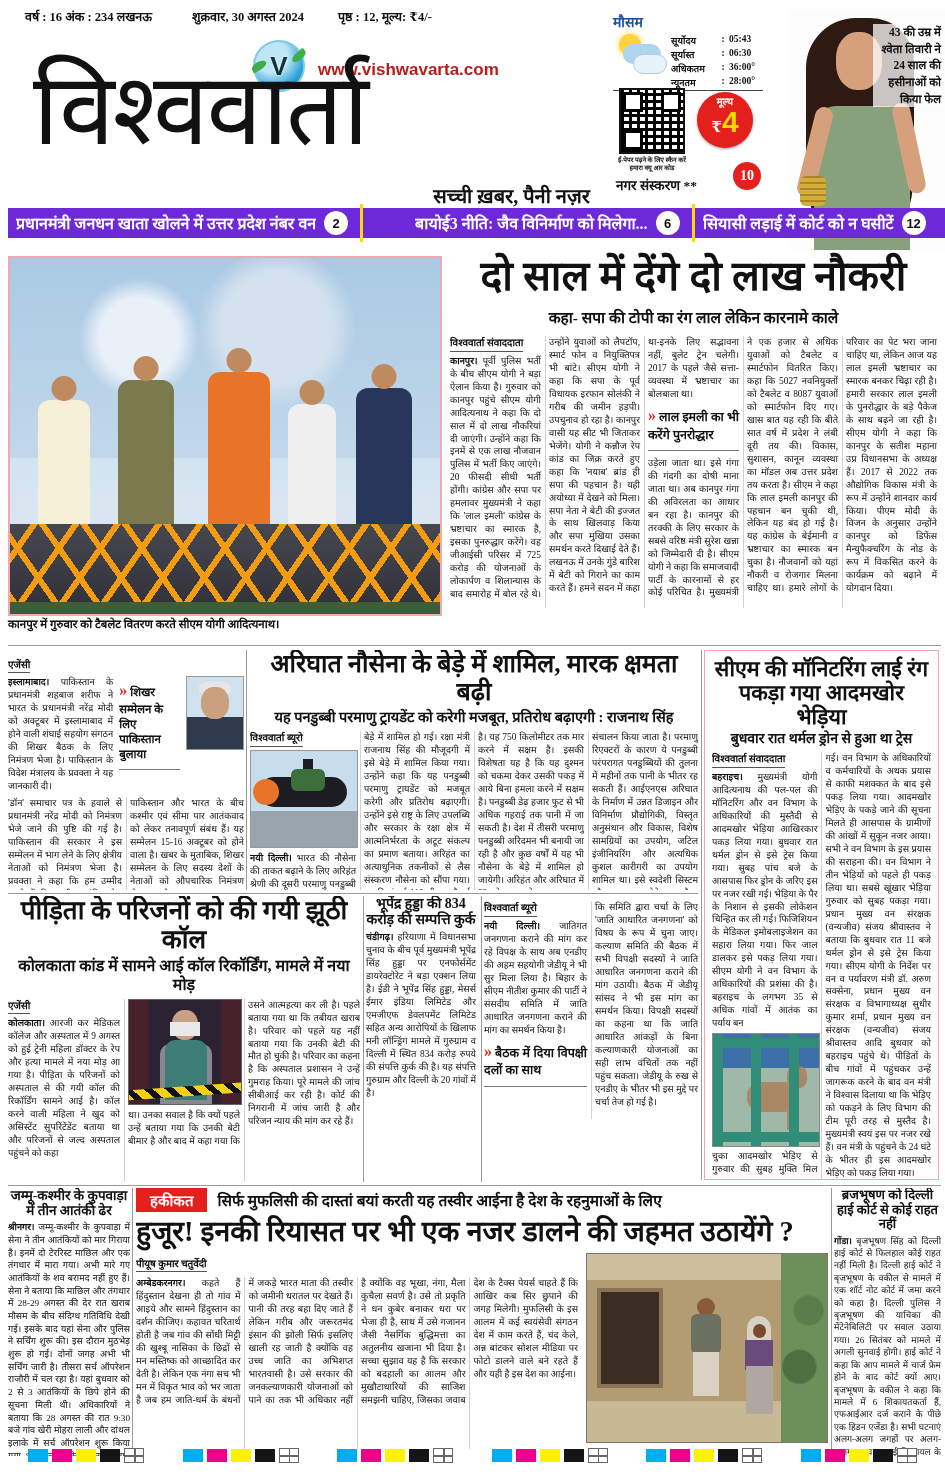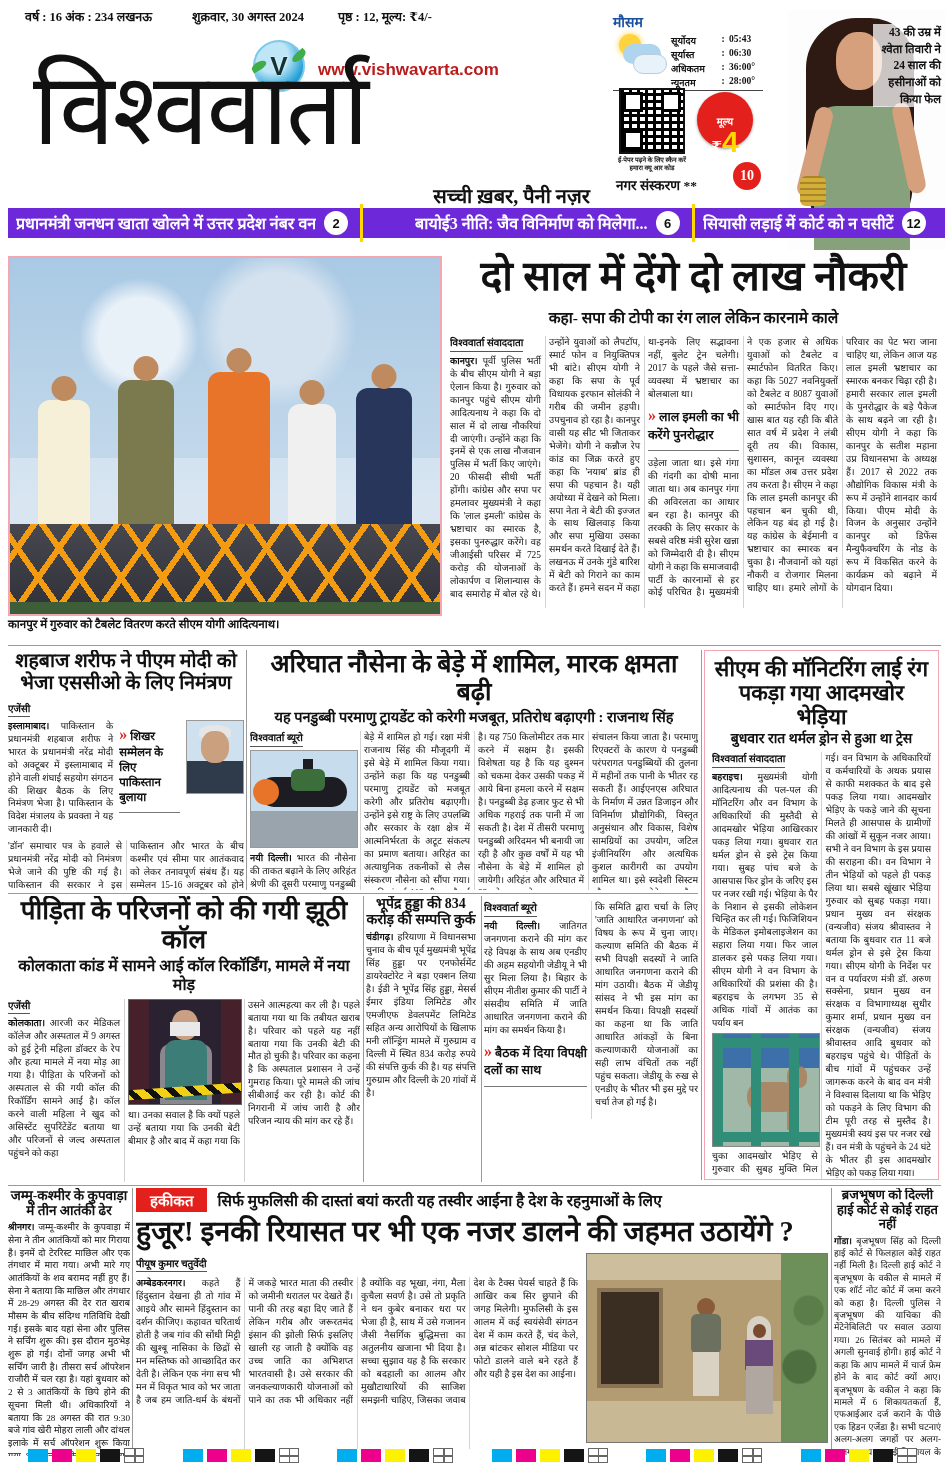--- a/index.html
+++ b/index.html
@@ -35,21 +35,21 @@
 
   
   .qr{left:619px;top:88px;width:62px;height:62px;background:
       repeating-linear-gradient(0deg,#000 0 3px,transparent 3px 7px),
       repeating-linear-gradient(90deg,#000 0 3px,transparent 3px 8px),#fff;
       border:2px solid #111;}
   .qr-eye{position:absolute;width:14px;height:14px;border:3px solid #000;background:#fff;}
   .qr-caption{left:612px;top:156px;width:80px;font-size:6.5px;font-weight:bold;text-align:center;line-height:1.3;}
   .price-circle{left:697px;top:92px;width:56px;height:56px;border-radius:50%;background:#e3201b;
       color:#fff;text-align:center;box-shadow:0 1px 3px rgba(0,0,0,.4);}
-  .price-label{font-size:10px;font-weight:bold;margin-top:22px;}
+  .price-label{font-size:10px;font-weight:bold;margin-top:2px;}
   .price-line{font-size:15px;font-weight:bold;line-height:.9;}
   .price-value{font-size:30px;font-weight:bold;color:#ffd800;font-family:"Liberation Sans",sans-serif;}
   .edition{left:616px;top:176px;font-size:13.5px;font-weight:bold;}
   .page-badge{left:733px;top:162px;width:28px;height:28px;border-radius:50%;background:#e3201b;color:#fff;
       font-size:14px;font-weight:bold;display:flex;align-items:center;justify-content:center;}
 
   
   .promo-photo{left:788px;top:10px;width:157px;height:240px;background:#fdfdfd;overflow:hidden;}
   .pm-hair{position:absolute;left:18px;top:8px;width:108px;height:220px;border-radius:50px 44px 30% 30%;background:#2e1a12;}
   .pm-face{position:absolute;left:48px;top:22px;width:46px;height:58px;border-radius:45%;background:#d7a07c;}
@@ -299,21 +299,20 @@
       <b class="dl">कानपुर।</b>
       <span>पूर्वी पुलिस भर्ती के बीच सीएम योगी ने बड़ा ऐलान किया है। गुरुवार को कानपुर पहुंचे सीएम योगी आदित्यनाथ ने कहा कि दो साल में दो लाख नौकरियां दी जाएंगी। उन्होंने कहा कि इनमें से एक लाख नौजवान पुलिस में भर्ती किए जाएंगे। 20 फीसदी सीधी भर्ती होंगी। कांग्रेस और सपा पर हमलावर मुख्यमंत्री ने कहा कि 'लाल इमली' कांग्रेस के भ्रष्टाचार का स्मारक है, इसका पुनरुद्धार करेंगे। वह जीआईसी परिसर में 725 करोड़ की योजनाओं के लोकार्पण व शिलान्यास के बाद समारोह में बोल रहे थे। उन्होंने युवाओं को लैपटॉप, स्मार्ट फोन व नियुक्तिपत्र भी बांटे। सीएम योगी ने कहा कि सपा के पूर्व विधायक इरफान सोलंकी ने गरीब की जमीन हड़पी। उपचुनाव हो रहा है। कानपुर वासी यह सीट भी जिताकर भेजेंगे। योगी ने कन्नौज रेप कांड का जिक्र करते हुए कहा कि 'नयाब' ब्रांड ही सपा की पहचान है। यही अयोध्या में देखने को मिला। सपा नेता ने बेटी की इज्जत के साथ खिलवाड़ किया और सपा मुखिया उसका समर्थन करते दिखाई देते हैं। लखनऊ में उनके गुंडे बारिश में बेटी को गिराने का काम करते हैं। हमने सदन में कहा था-इनके लिए सद्भावना नहीं, बुलेट ट्रेन चलेगी। 2017 के पहले जैसे सत्ता-व्यवस्था में भ्रष्टाचार का बोलबाला था।</span>
       <div class="pullquote"><span class="pq-mark">»</span><span>लाल इमली का भी करेंगे पुनरोद्धार</span></div>
       <span>उड़ेला जाता था। इसे गंगा की गंदगी का दोषी माना जाता था। अब कानपुर गंगा की अविरलता का आधार बन रहा है। कानपुर की तरक्की के लिए सरकार के सबसे वरिष्ठ मंत्री सुरेश खन्ना को जिम्मेदारी दी है। सीएम योगी ने कहा कि समाजवादी पार्टी के कारनामों से हर कोई परिचित है। मुख्यमंत्री ने एक हजार से अधिक युवाओं को टैबलेट व स्मार्टफोन वितरित किए। कहा कि 5027 नवनियुक्तों को टैबलेट व 8087 युवाओं को स्मार्टफोन दिए गए। खास बात यह रही कि बीते सात वर्ष में प्रदेश ने लंबी दूरी तय की। विकास, सुशासन, कानून व्यवस्था का मॉडल अब उत्तर प्रदेश तय करता है। सीएम ने कहा कि लाल इमली कानपुर की पहचान बन चुकी थी, लेकिन यह बंद हो गई है। यह कांग्रेस के बेईमानी व भ्रष्टाचार का स्मारक बन चुका है। नौजवानों को यहां नौकरी व रोजगार मिलना चाहिए था। हमारे लोगों के परिवार का पेट भरा जाना चाहिए था, लेकिन आज यह लाल इमली भ्रष्टाचार का स्मारक बनकर चिढ़ा रही है। हमारी सरकार लाल इमली के पुनरोद्धार के बड़े पैकेज के साथ बढ़ने जा रही है। सीएम योगी ने कहा कि कानपुर के सतीश महाना उप्र विधानसभा के अध्यक्ष हैं। 2017 से 2022 तक औद्योगिक विकास मंत्री के रूप में उन्होंने शानदार कार्य किया। पीएम मोदी के विजन के अनुसार उन्होंने कानपुर को डिफेंस मैन्युफैक्चरिंग के नोड के रूप में विकसित करने के कार्यक्रम को बढ़ाने में योगदान दिया।</span>
     </div>
   </div>
 
   <div class="abs hrule" style="left:8px;top:645px;width:933px;"></div>
 
   <div class="abs sharif">
-    <div class="hl sharif-hl ctr">शहबाज शरीफ ने पीएम मोदी को भेजा एससीओ के लिए निमंत्रण</div>
     <div style="margin-top:4px;"><span class="byline">एजेंसी</span></div>
     <div style="display:flex;gap:6px;">
       <div class="body" style="width:108px;">
         <b class="dl">इस्लामाबाद।</b>
         <span>पाकिस्तान के प्रधानमंत्री शहबाज शरीफ ने भारत के प्रधानमंत्री नरेंद्र मोदी को अक्टूबर में इस्लामाबाद में होने वाली शंघाई सहयोग संगठन की शिखर बैठक के लिए निमंत्रण भेजा है। पाकिस्तान के विदेश मंत्रालय के प्रवक्ता ने यह जानकारी दी।</span>
       </div>
       <div style="width:62px;">
         <div class="pullquote" style="font-size:11.5px;"><span class="pq-mark">»</span><span>शिखर सम्मेलन के लिए पाकिस्तान बुलाया</span></div>
       </div>
       <div class="sharif-photo">

